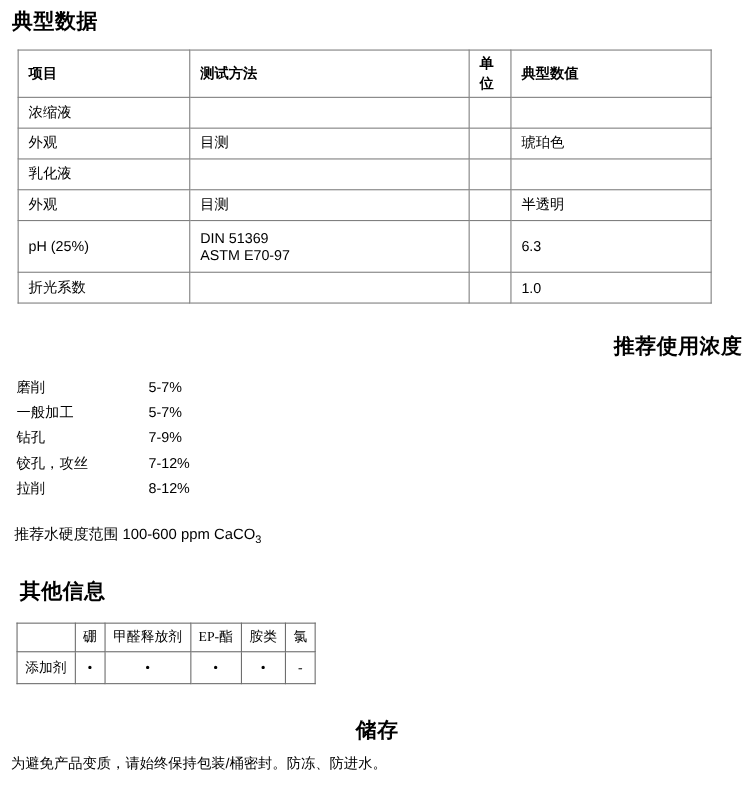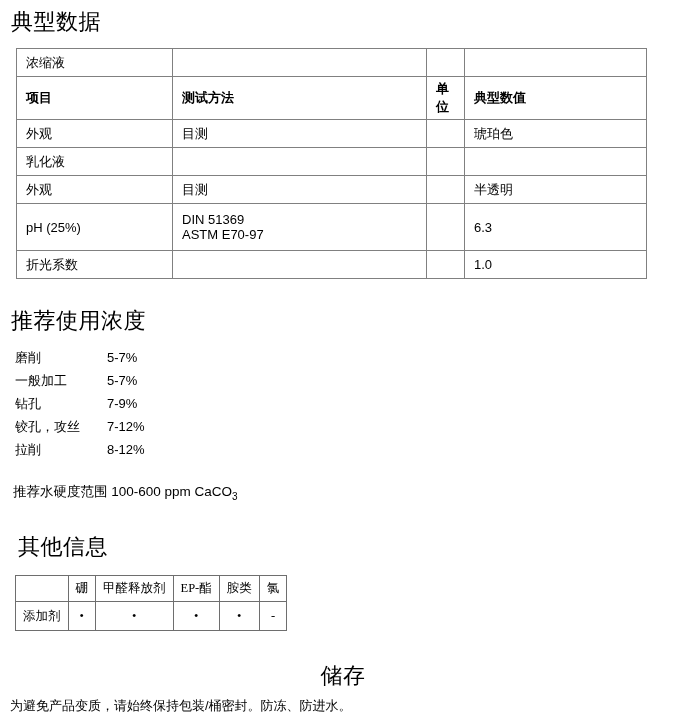--- a/index.html
+++ b/index.html
@@ -5,28 +5,28 @@
   html, body { margin: 0; padding: 0; background: #ffffff; }
   body {
     width: 675px; height: 714px;
     font-family: "Liberation Sans", "DejaVu Sans", sans-serif;
     color: #000000;
     overflow: hidden;
   }
   .page { padding-top: 8px; }
 
   h2.sec-heading {
-    font-size: 22px;
-    font-weight: normal;
+    font-size: 19px;
+    font-weight: bold;
     margin: 0 0 0 11px;
     line-height: 1.1;
     letter-spacing: 0.5px;
   }
   #h-typical { margin-top: 2px; }
-  #h-concentration { margin-top: 30px; }
+  #h-concentration { margin-top: 30px; text-align: right; }
   #h-other { margin-top: 33px; margin-left: 18px; }
   #h-storage { margin-top: 33px; text-align: center; }
 
   
   table.data-table {
     border-collapse: collapse;
     margin: 14px 0 0 16px;
     table-layout: fixed;
     width: 630px;
   }
@@ -39,21 +39,21 @@
     background: #ffffff;
     white-space: pre-line;
     overflow: hidden;
   }
   table.data-table th { font-weight: bold; height: 19px; }
   table.data-table td { height: 21px; }
   table.data-table tr.tall td { height: 40px; }
 
   
   .conc-list { margin: 13px 0 0 15px; }
-  .conc-row { display: flex; font-size: 13px; line-height: 23px; }
+  .conc-row { display: flex; font-size: 13px; line-height: 23px; gap: 28px; }
   .conc-label { width: 92px; }
   .conc-value { }
 
   .water-hardness {
     margin: 22px 4px 0 13px;
     font-size: 13.5px;
   }
   .water-hardness sub { font-size: 10px; }
 
   
@@ -88,30 +88,30 @@
 
   <table class="data-table">
     <colgroup>
       <col style="width:156px">
         <col style="width:254px">
         <col style="width:38px">
         <col style="width:182px">
     </colgroup>
     <tbody>
         <tr>
-      <td>浓缩液</td>
-      <td></td>
-      <td></td>
-      <td></td>
-    </tr>
-    <tr>
       <th>项目</th>
       <th>测试方法</th>
       <th>单位</th>
       <th>典型数值</th>
+    </tr>
+    <tr>
+      <td>浓缩液</td>
+      <td></td>
+      <td></td>
+      <td></td>
     </tr>
     <tr>
       <td>外观</td>
       <td>目测</td>
       <td></td>
       <td>琥珀色</td>
     </tr>
     <tr>
       <td>乳化液</td>
       <td></td>

